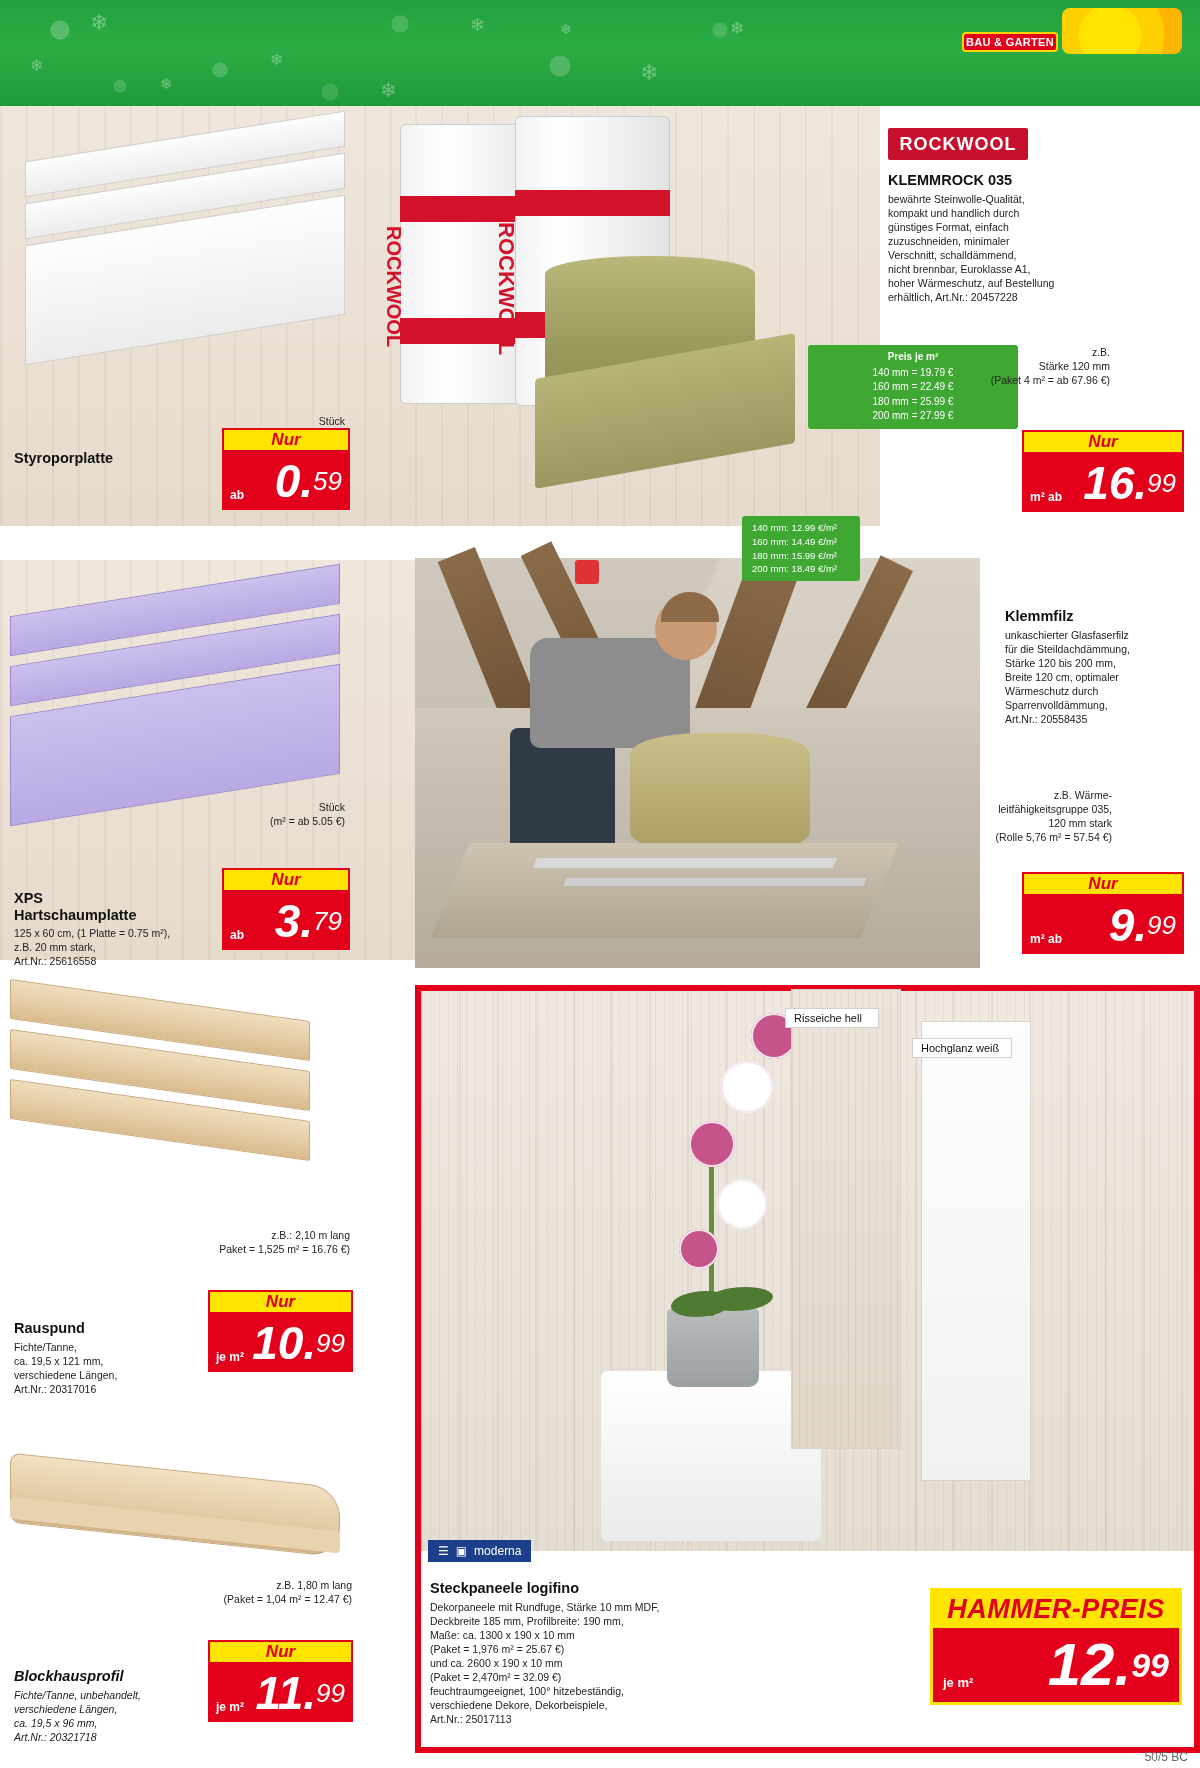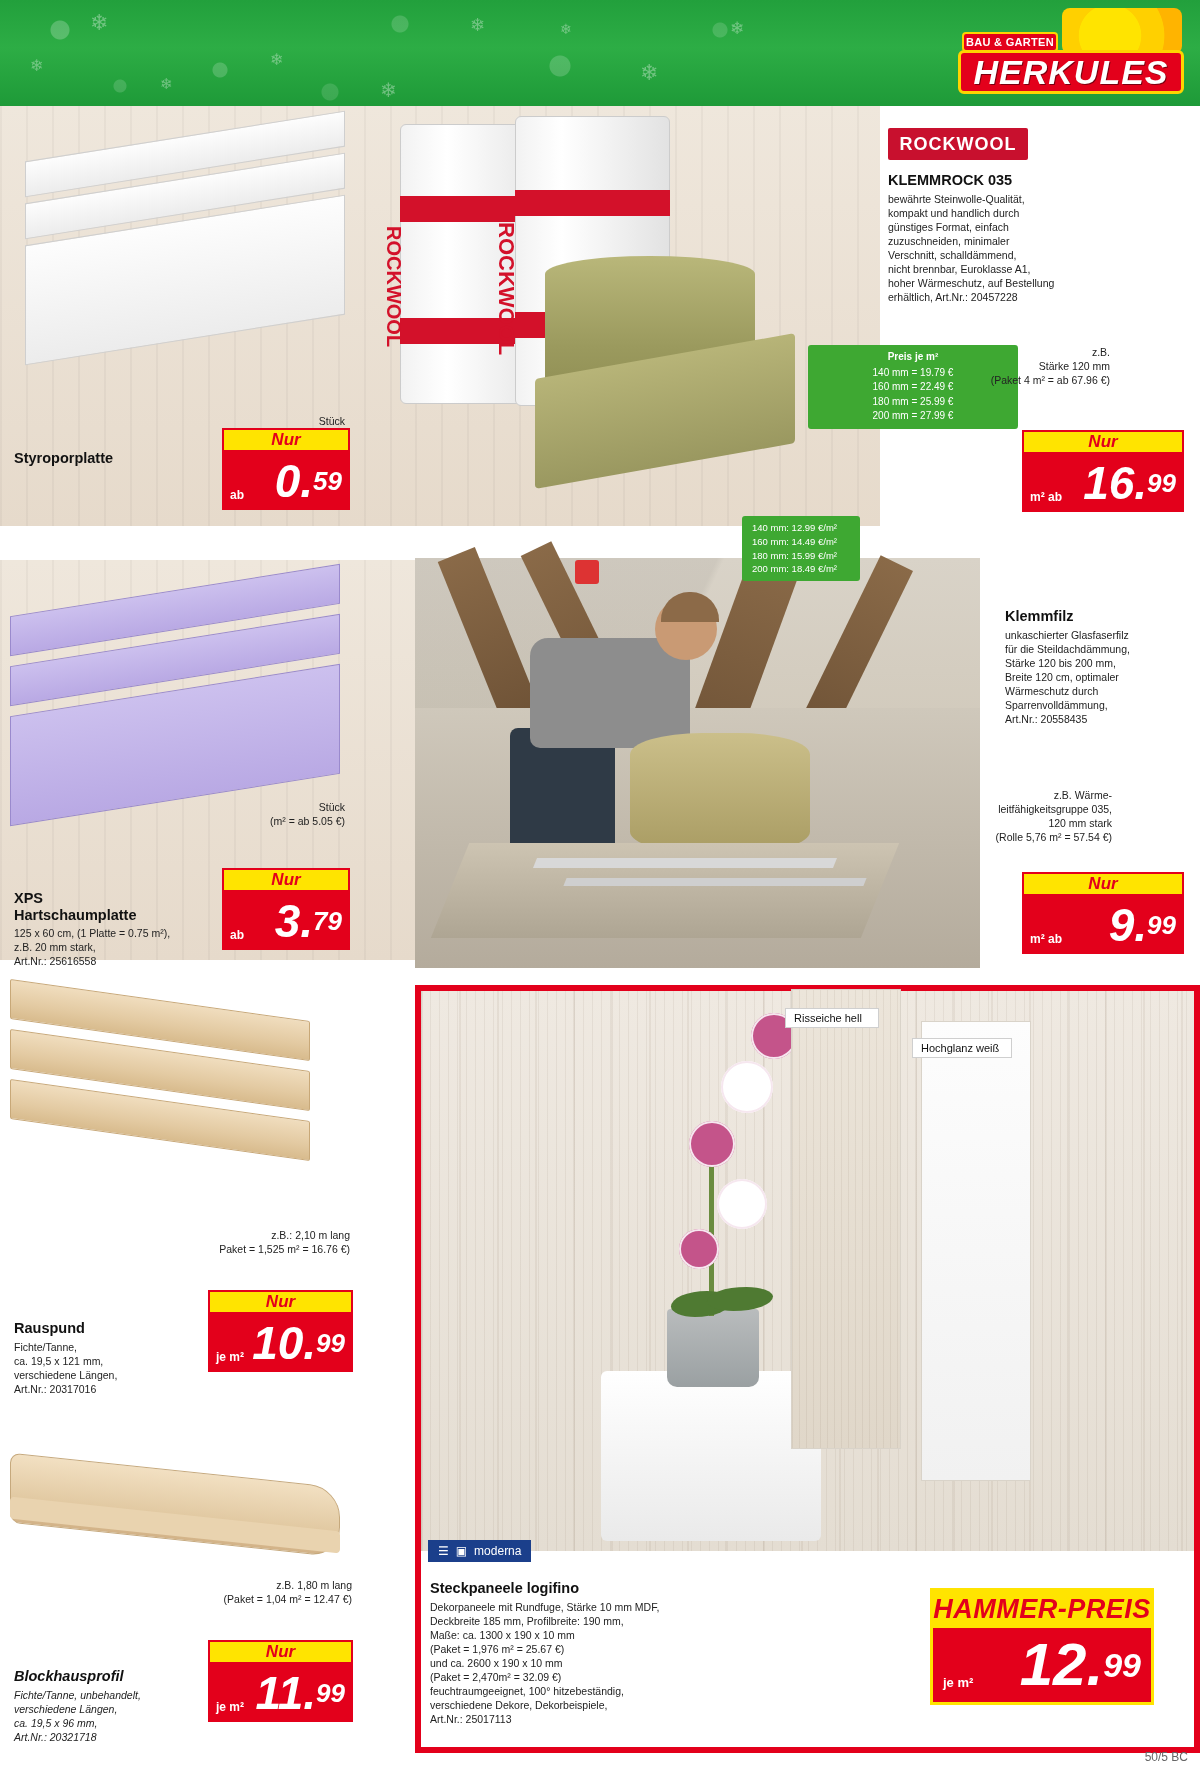--- a/index.html
+++ b/index.html
@@ -68,21 +68,21 @@
     padding:1px 0 2px; line-height:1;
   }
   .tag .body {
     background:#e3001b; color:#fff; position:relative; height:58px;
     display:flex; align-items:center; justify-content:flex-end; padding-right:8px;
   }
   .tag .pfx {
     position:absolute; left:8px; bottom:8px; font-size:12px; font-weight:bold;
   }
   .tag .big { font-size:46px; font-weight:bold; line-height:1; font-style:italic; }
-  .tag .cents { font-size:26px; font-weight:bold; vertical-align:super; font-style:italic; }
+  .tag .cents { font-size:26px; font-weight:normal; vertical-align:super; font-style:italic; }
   .tag .dot { font-size:46px; font-weight:bold; font-style:italic; }
 
   .greenbox {
     position:absolute; background:#3ea832; color:#fff; border-radius:3px;
     font-size:10px; line-height:1.45; padding:5px 10px; text-align:center;
   }
   .greenbox .hdr { font-weight:bold; margin-bottom:1px; }
 
   .rockwool {
     position:absolute; background:#c8102e; color:#fff; font-weight:bold;
@@ -190,21 +190,20 @@
   <span class="snowflake" style="left:640px;top:62px;">❄</span>
   <span class="snowflake" style="left:160px;top:76px;font-size:15px;">❄</span>
   <span class="snowflake" style="left:380px;top:80px;font-size:20px;">❄</span>
   <span class="snowflake" style="left:560px;top:22px;font-size:14px;">❄</span>
   <span class="snowflake" style="left:730px;top:20px;font-size:17px;">❄</span>
   <span class="snowflake" style="left:30px;top:58px;font-size:16px;">❄</span>
 
   <div class="logo">
     <div class="logo-sun"></div>
     <div class="logo-badge">BAU &amp; GARTEN</div>
-    <div class="logo-word">HERKULES</div>
   </div>
 </div>
 
 <div class="prod wood-bg" style="left:0;top:106px;width:415px;height:420px;">
   <div class="styro-stack" style="left:15px;top:20px;width:370px;height:260px;">
     <div class="styro-sheet" style="left:10px;top:10px;width:320px;height:36px;"></div>
     <div class="styro-sheet" style="left:10px;top:52px;width:320px;height:36px;"></div>
     <div class="styro-sheet" style="left:10px;top:94px;width:320px;height:120px;"></div>
   </div>
 </div>
@@ -415,21 +414,21 @@
 Deckbreite 185 mm, Profilbreite: 190 mm,
 Maße: ca. 1300 x 190 x 10 mm
 (Paket = 1,976 m² = 25.67 €)
 und ca. 2600 x 190 x 10 mm
 (Paket = 2,470m² = 32.09 €)
 feuchtraumgeeignet, 100° hitzebeständig,
 verschiedene Dekore, Dekorbeispiele,
 Art.Nr.: 25017113</div>
 </div>
 
-<div class="hammer" style="left:930px;top:1588px;width:224px;">
+<div class="hammer" style="left:930px;top:1588px;width:252px;">
   <div class="ht">HAMMER-PREIS</div>
   <div class="hb">
     <span class="pfx">je m²</span>
     <span class="big">12</span>
       <span class="big">.</span>
       <span class="cents">99</span>
   </div>
 </div>
 
 <div class="pagenum">50/5 BC</div>

